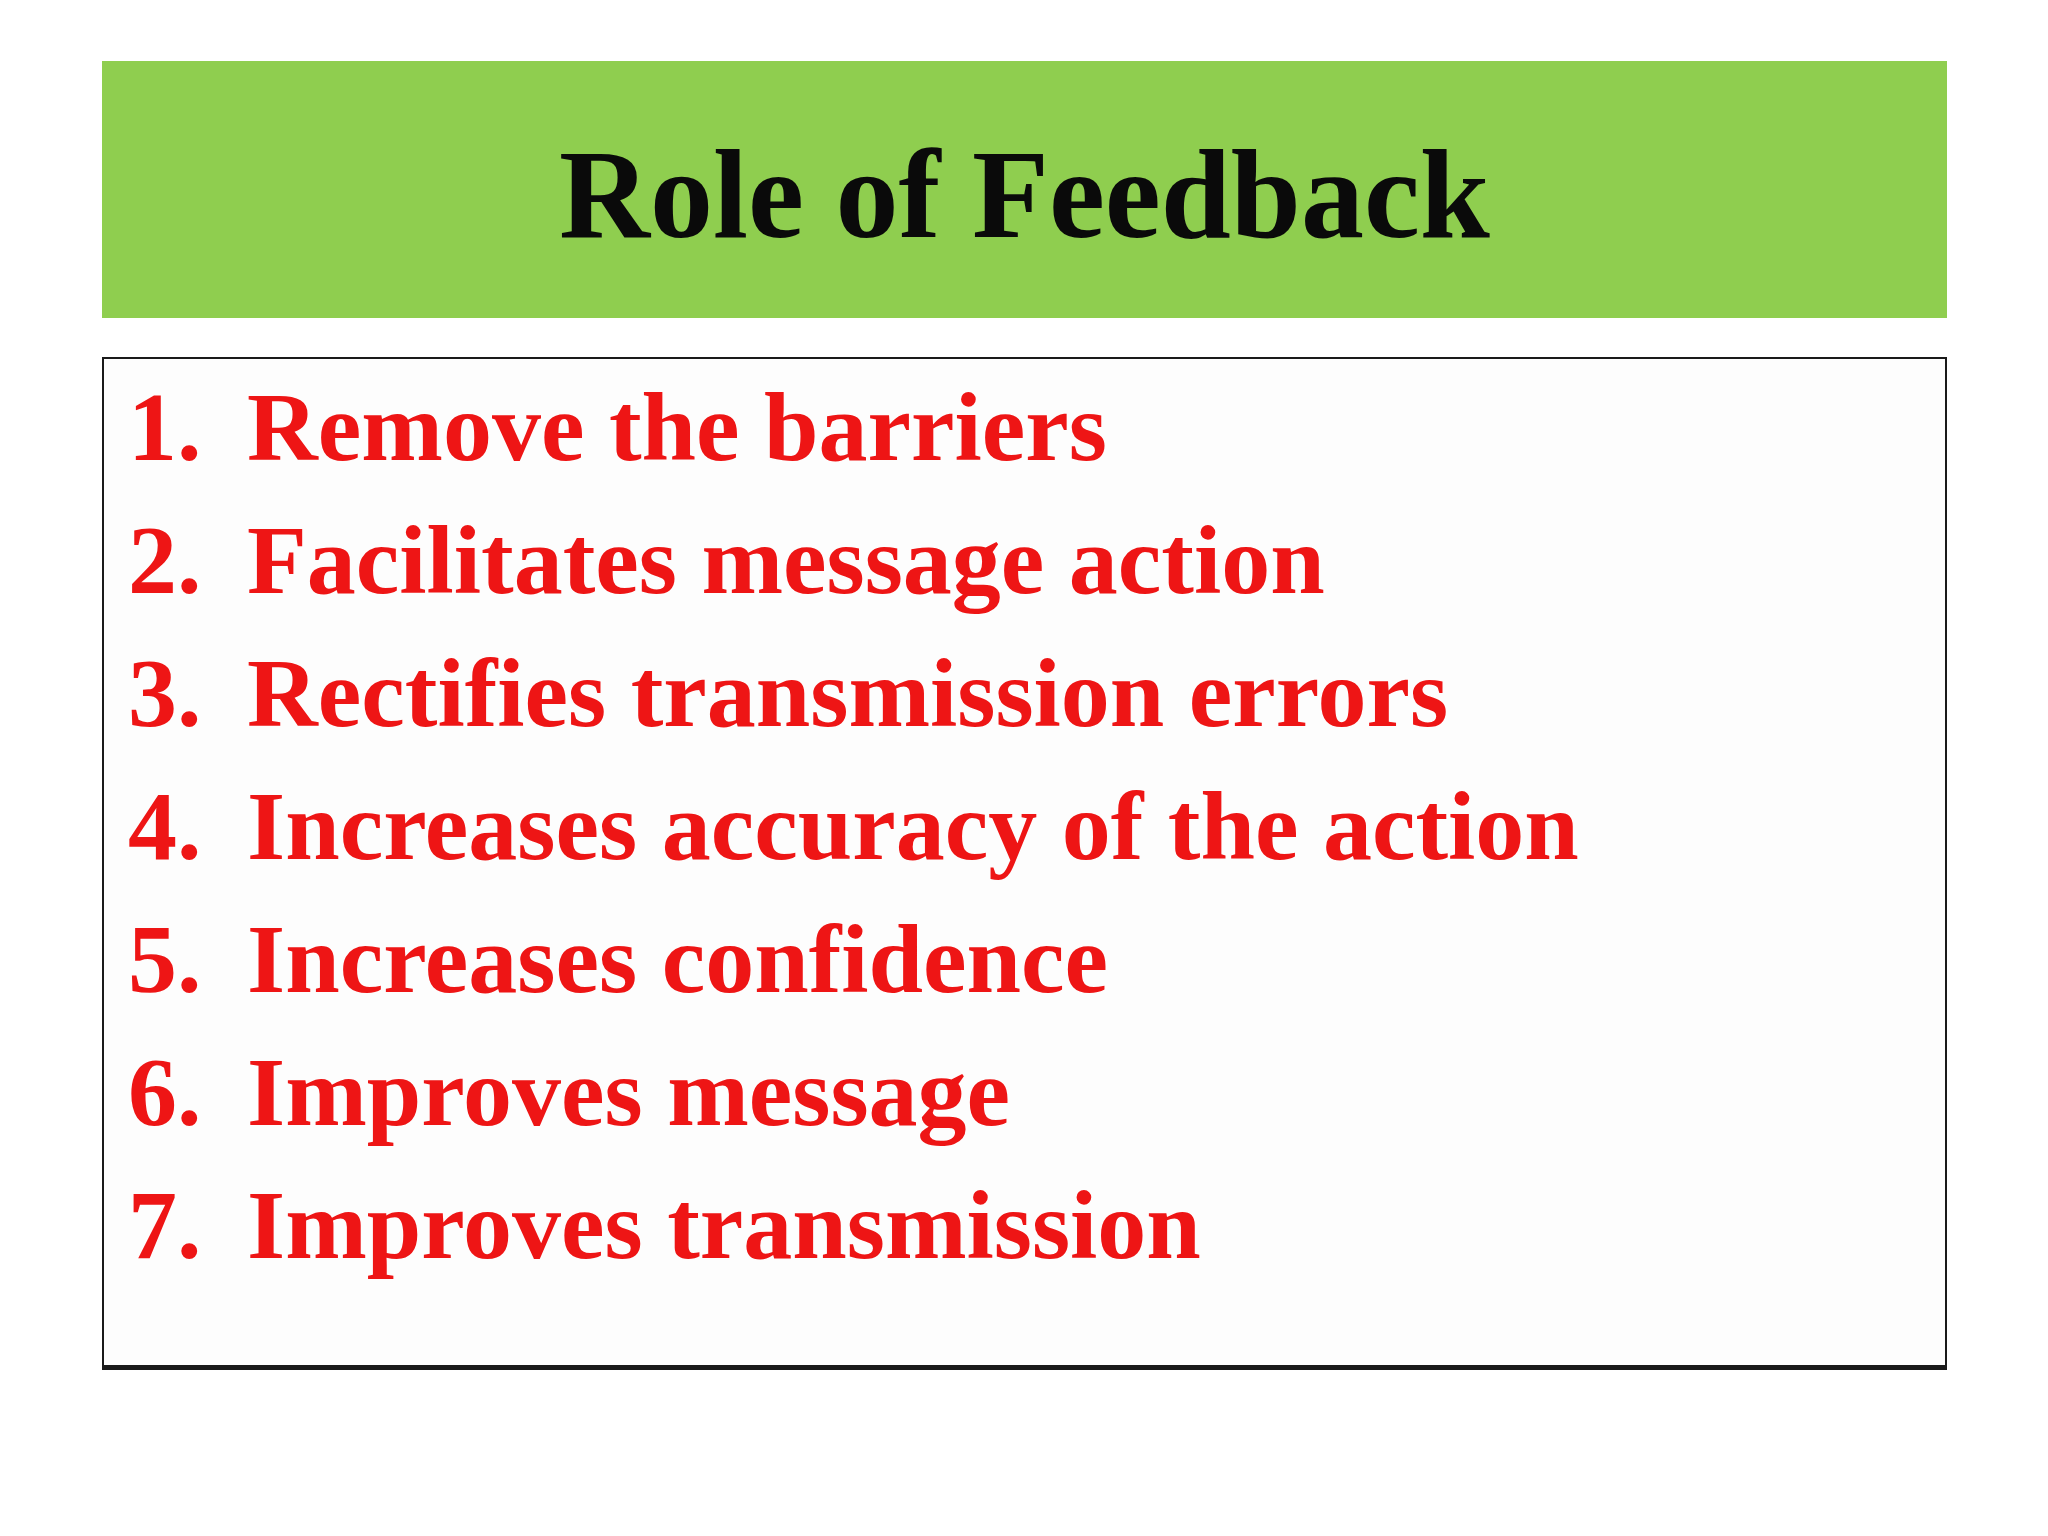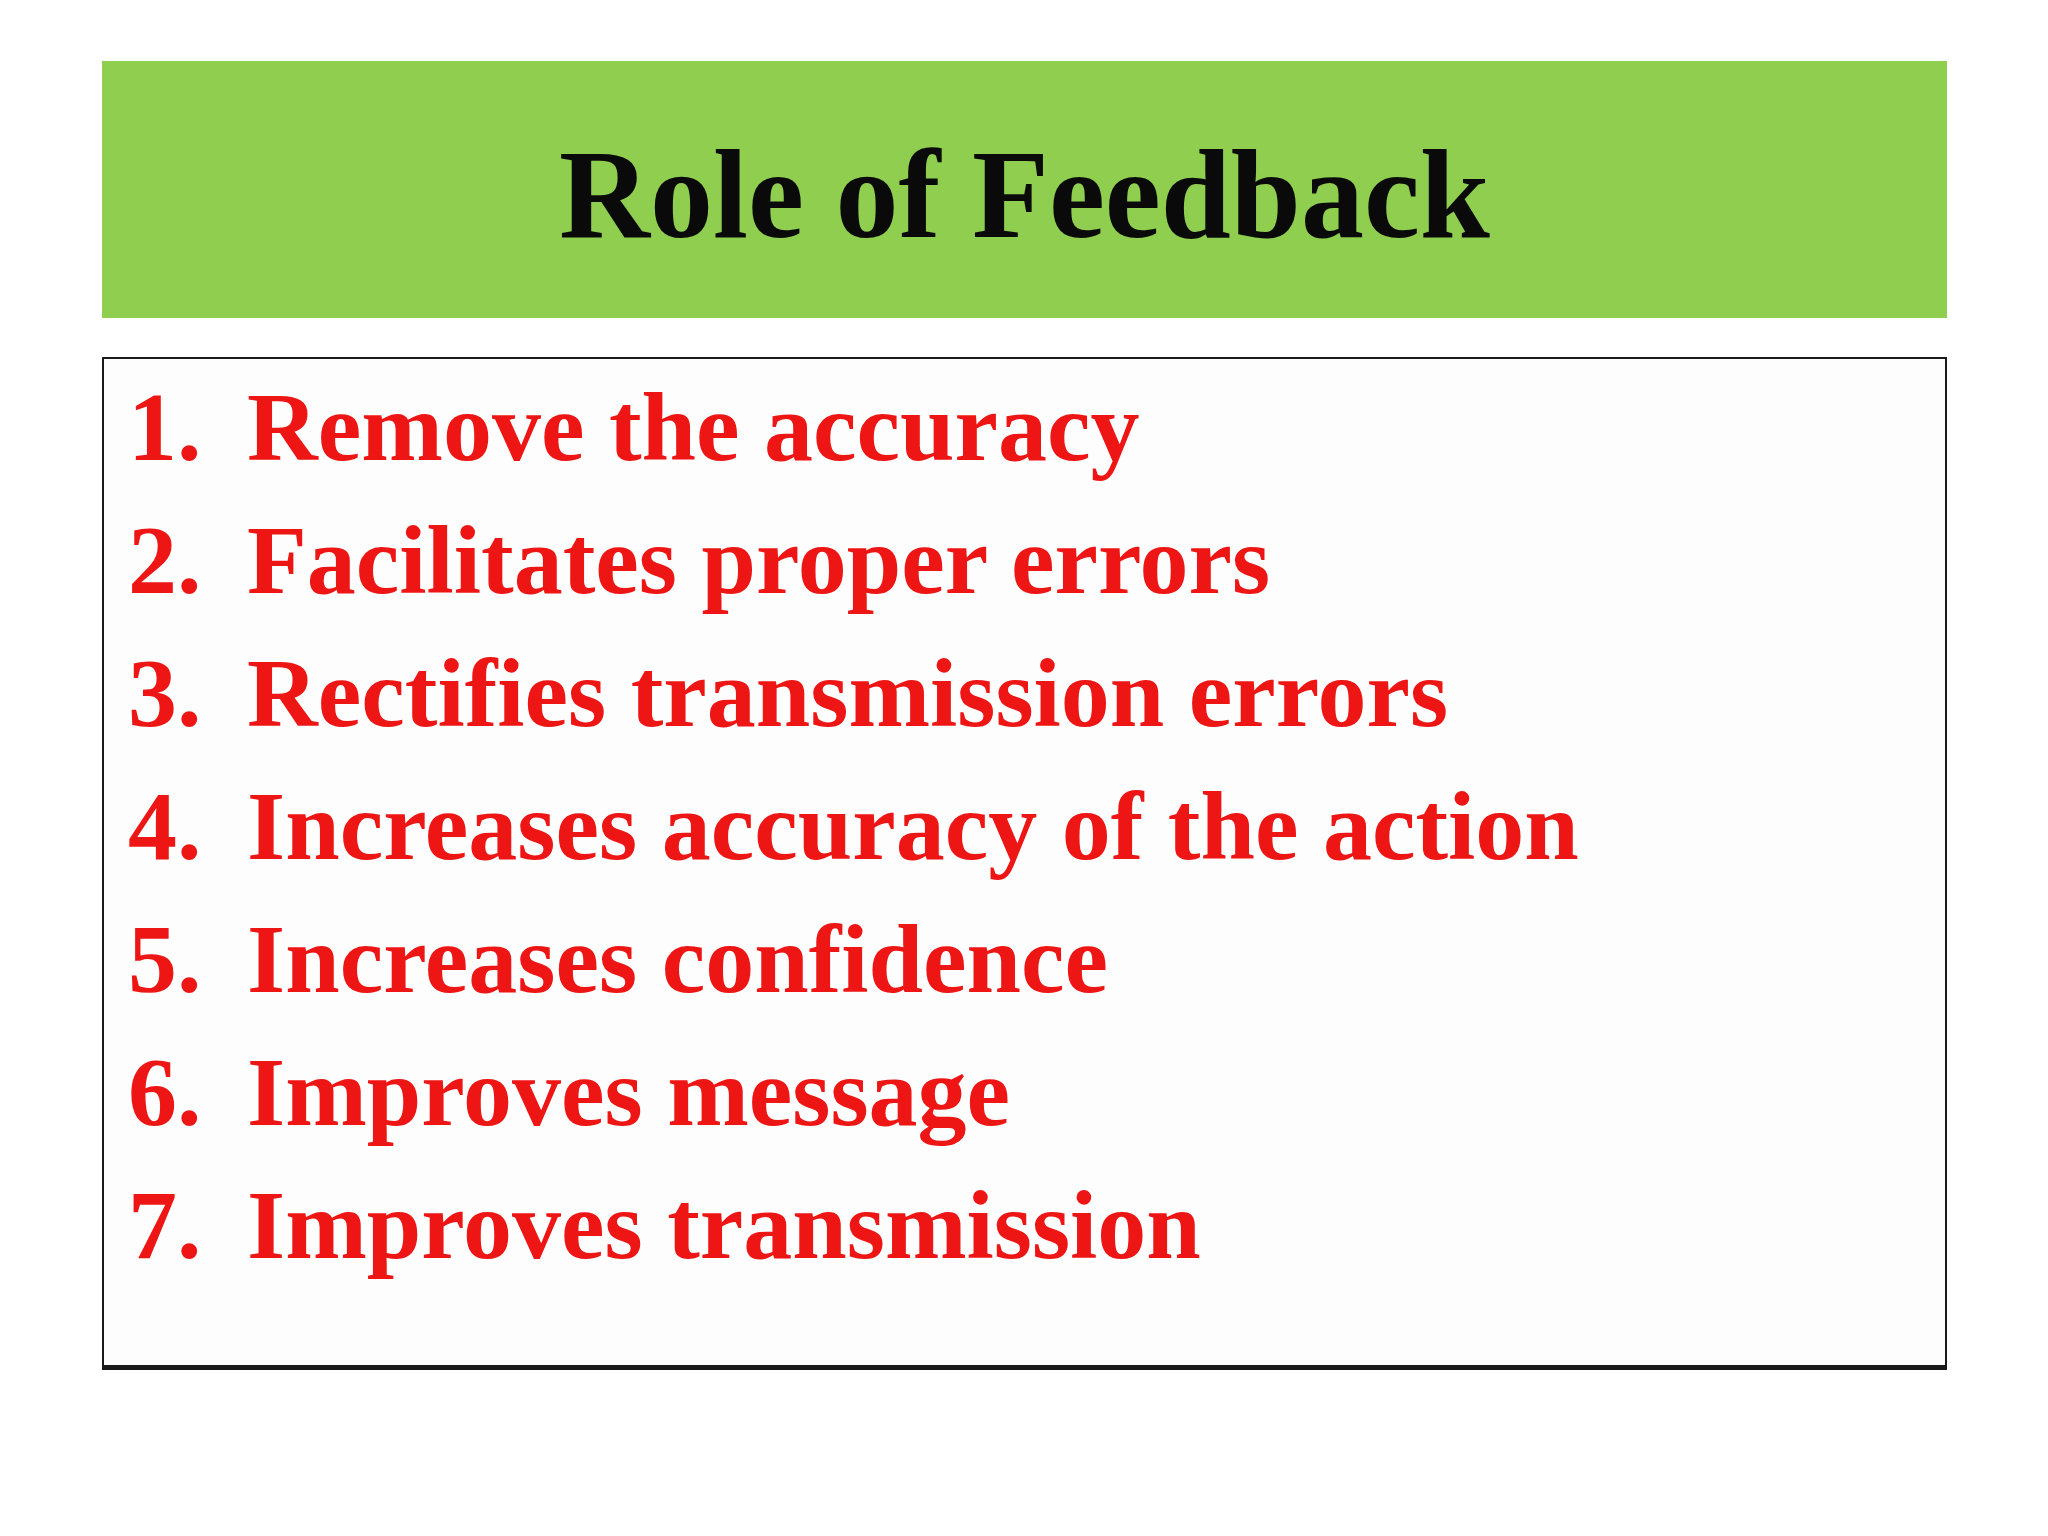--- a/index.html
+++ b/index.html
@@ -87,26 +87,26 @@
 
   <div class="title-banner">
     <div class="title">Role of Feedback</div>
   </div>
 
   <div class="content-box">
     <ul class="feedback-list">
 
       <li class="list-item">
         <span class="item-number">1.</span>
-        <span class="item-text">Remove the accuracy</span>
+        <span class="item-text">Remove the barriers</span>
       </li>
 
       <li class="list-item">
         <span class="item-number">2.</span>
-        <span class="item-text">Facilitates proper errors</span>
+        <span class="item-text">Facilitates message action</span>
       </li>
 
       <li class="list-item">
         <span class="item-number">3.</span>
         <span class="item-text">Rectifies transmission errors</span>
       </li>
 
       <li class="list-item">
         <span class="item-number">4.</span>
         <span class="item-text">Increases accuracy of the action</span>

